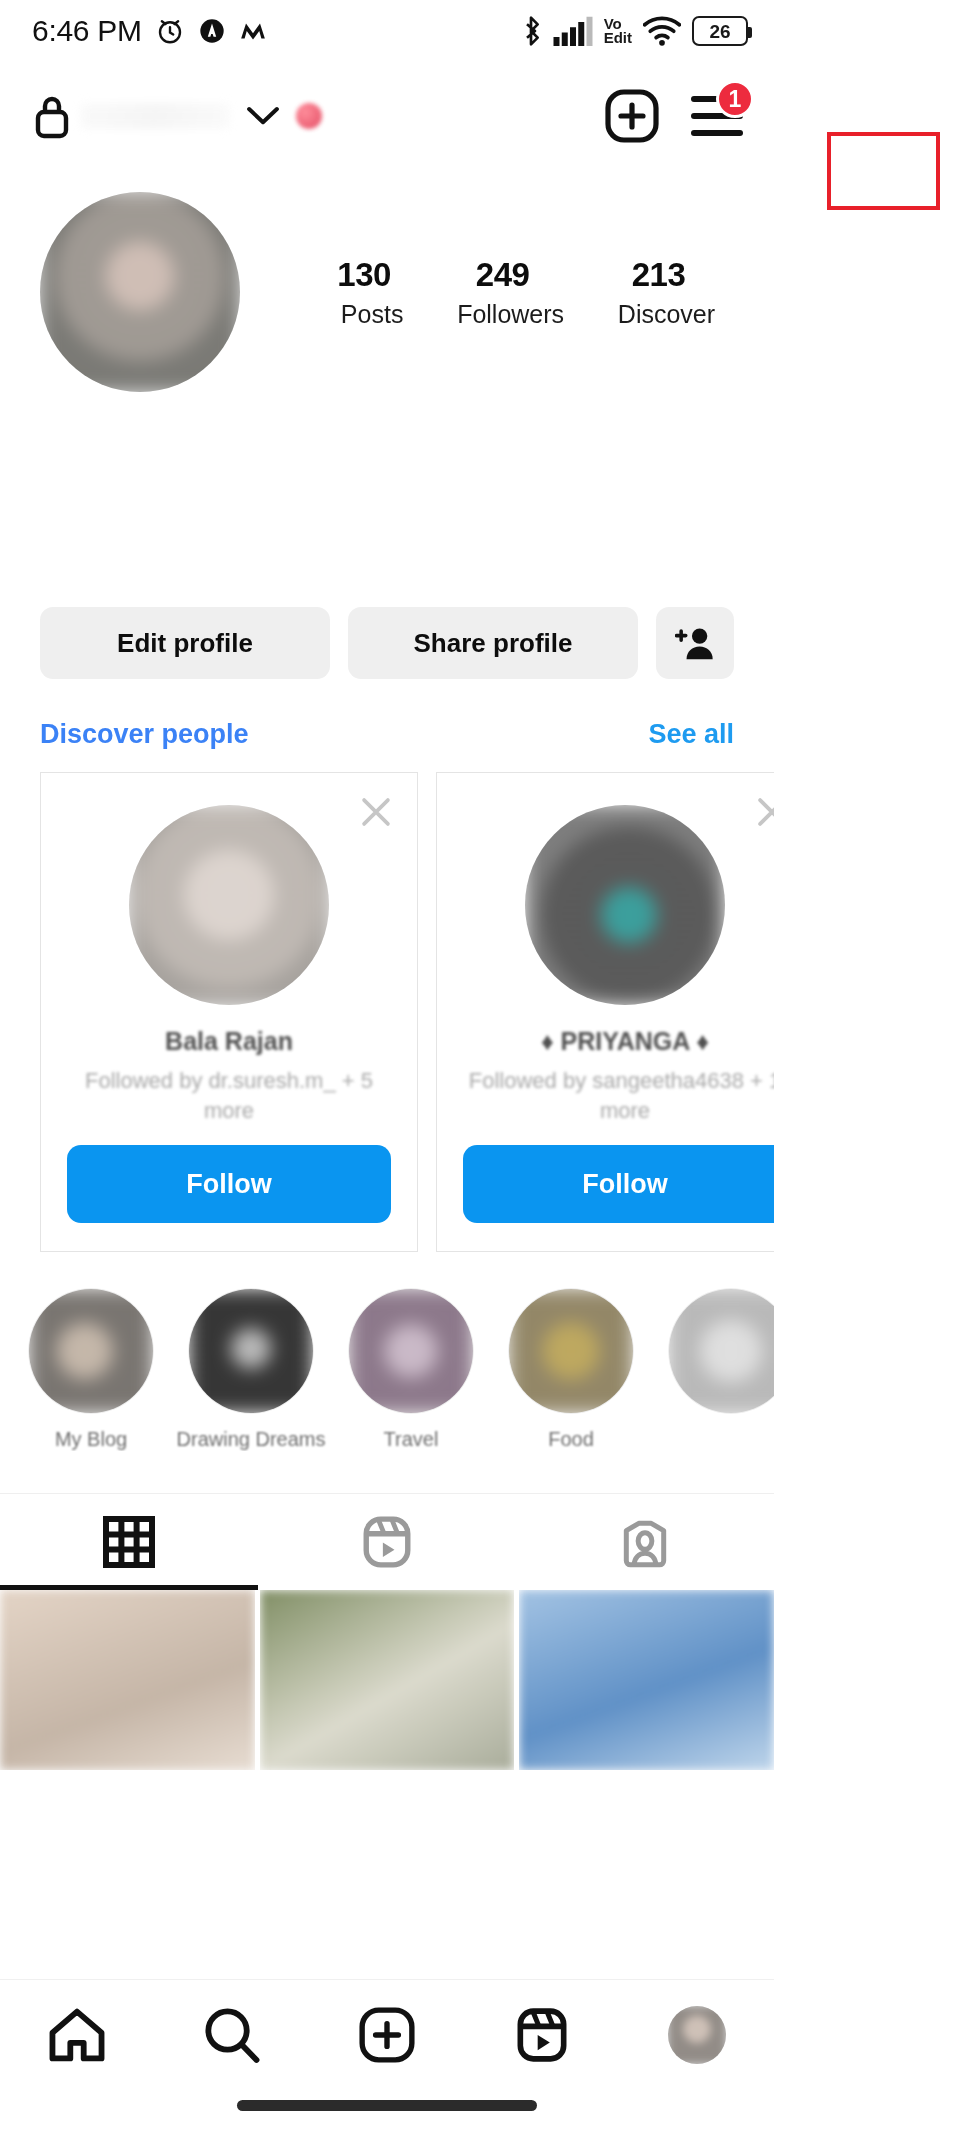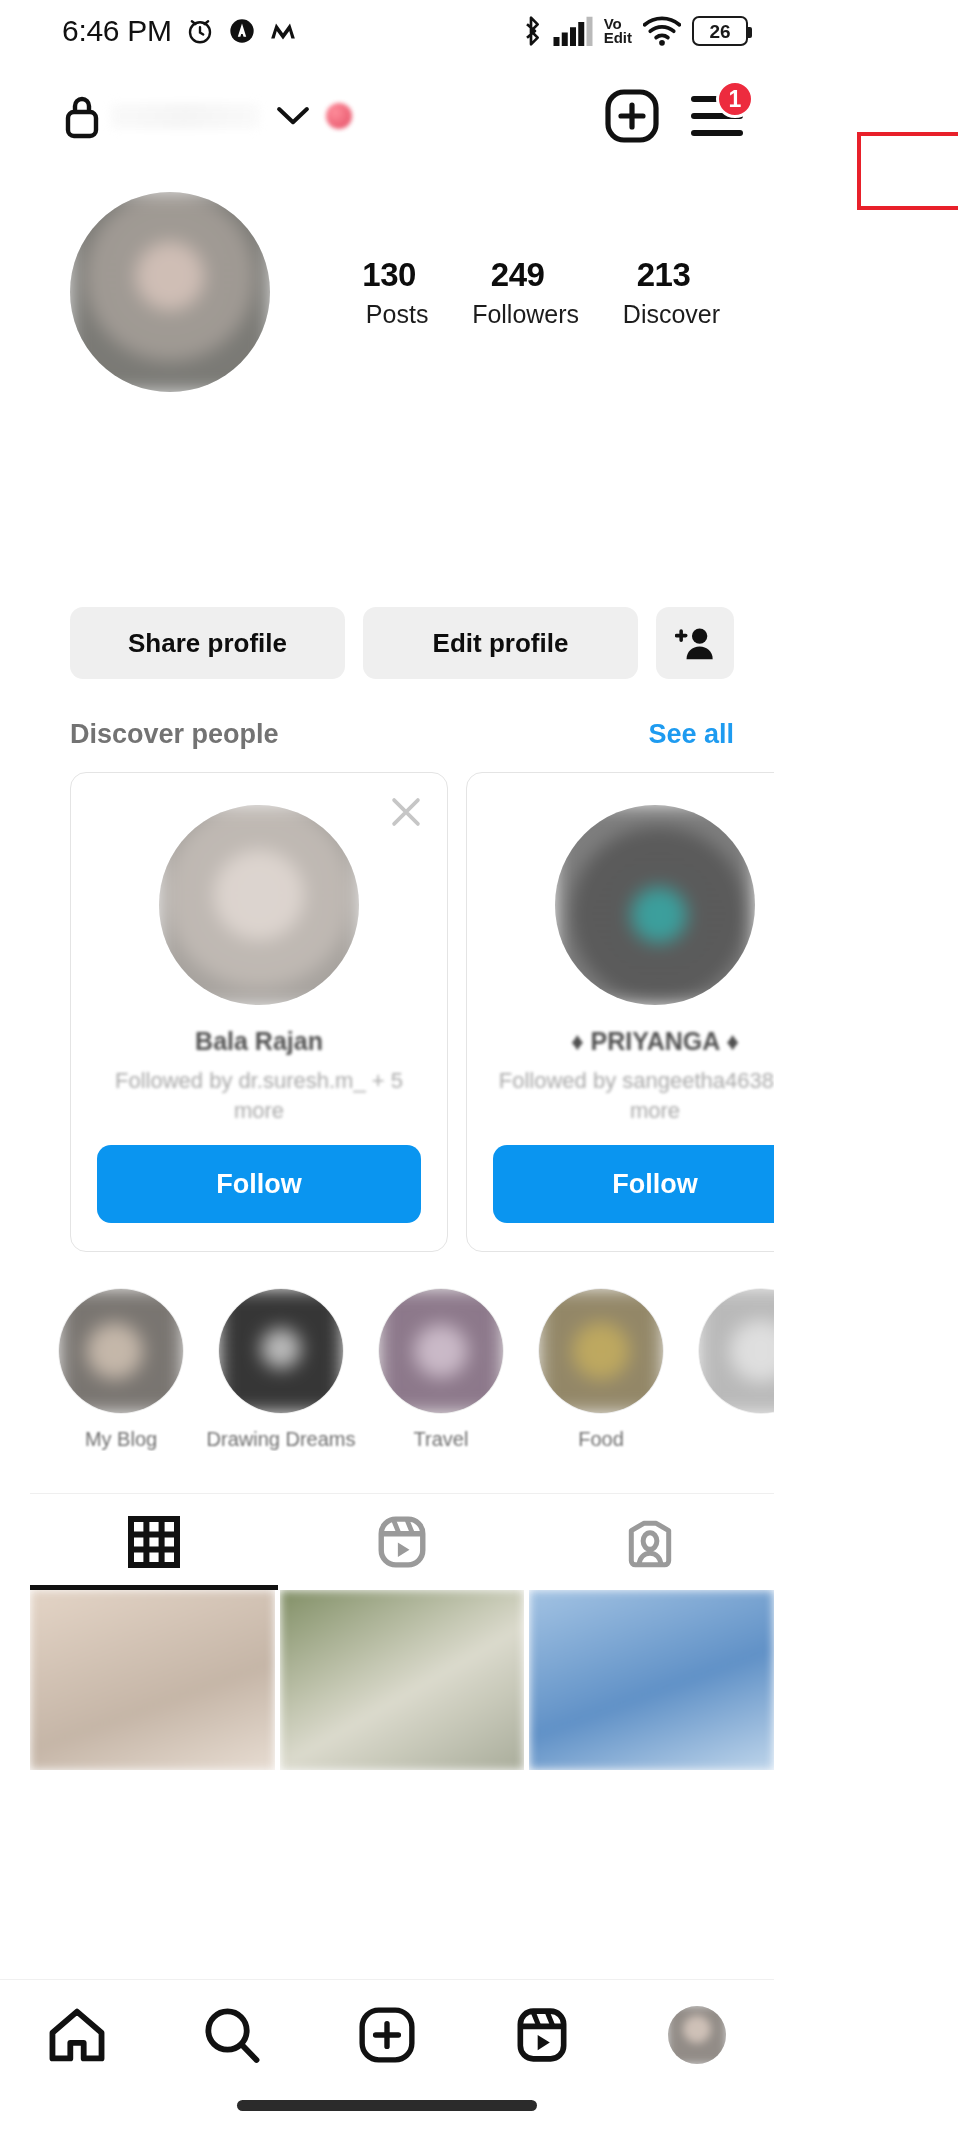--- a/index.html
+++ b/index.html
@@ -2,21 +2,21 @@
 <html><head>
 <meta charset="utf-8">
 <style>
   * { box-sizing: border-box; margin: 0; padding: 0; }
   html, body {
     width: 958px; height: 2129px;
     background: #ffffff;
     font-family: "Liberation Sans", sans-serif;
     overflow: hidden;
   }
-  .phone { position: relative; width: 774px; height: 2129px; background:#fff;padding-left:30px; }
+  .phone { position: relative; width: 774px; height: 2129px; background:#fff; }
 
   
   .statusbar {
     height: 62px; display:flex; align-items:center;
     justify-content:space-between; padding: 0 26px 0 32px;
   }
   .sb-left { display:flex; align-items:center; gap: 13px; }
   .sb-time { font-size: 30px; font-weight: 500; color:#111; letter-spacing:-0.3px;}
   .sb-right { display:flex; align-items:center; gap: 11px; }
   .battery {
@@ -87,25 +87,25 @@
   .btn-icon{
     width:78px;height:72px;background:#EFEFEF;border-radius:13px;border:none;
     display:flex;align-items:center;justify-content:center;
   }
 
   
   .discover-head{
     display:flex;align-items:center;justify-content:space-between;
     padding: 40px 40px 0 40px;
   }
-  .discover-title{font-size:27px;font-weight:700;color:#737373;}
+  .discover-title{font-size:27px;font-weight:700;color:#3b82f6;}
   .see-all{font-size:27px;font-weight:600;color:#1E9BF0;}
   .cards{display:flex;gap:18px;padding:22px 0 0 40px;overflow:hidden;}
   .card{
-    flex:0 0 378px;height:480px;border:1.5px solid #e4e4e4;border-radius:16px;
+    flex:0 0 378px;height:480px;border:1.5px solid #e4e4e4;border-radius:0;
     background:#fff;position:relative;display:flex;flex-direction:column;align-items:center;
     padding-top:32px;
   }
   .card-x{position:absolute;top:22px;right:24px;opacity:.38;}
   .card-av{width:200px;height:200px;border-radius:50%;overflow:hidden;background:#eee;}
   .av2{background:
       repeating-linear-gradient(0deg,#dcdcdc 0 3px,#fafafa 3px 6px),
       radial-gradient(circle at 50% 45%,#efe6e0 0 30%,#cfc8c2 31% 62%,#b5b0ab 63% 100%);
     background-blend-mode:multiply;}
   .av3{background:
@@ -269,22 +269,22 @@
         <span class="lbl">Followers</span>
       </div>
       <div class="stat">
         <span class="num">213</span>
         <span class="lbl">Discover</span>
       </div>
     </div>
   </div>
 
   <div class="actions">
+    <button class="btn-grey">Edit profile</button>
     <button class="btn-grey">Share profile</button>
-    <button class="btn-grey">Edit profile</button>
     <button class="btn-icon">
       <svg width="40" height="34" viewBox="0 0 26 22">
         <circle cx="16" cy="6.5" r="5" fill="#111"></circle>
         <path d="M7.5 21.5c0-5 3.8-8.2 8.5-8.2s8.5 3.2 8.5 8.2z" fill="#111"></path>
         <path d="M4 3.2v6M1 6.2h6" stroke="#111" stroke-width="2.3" stroke-linecap="round"></path>
       </svg>
     </button>
   </div>
 
   <div class="discover-head">

